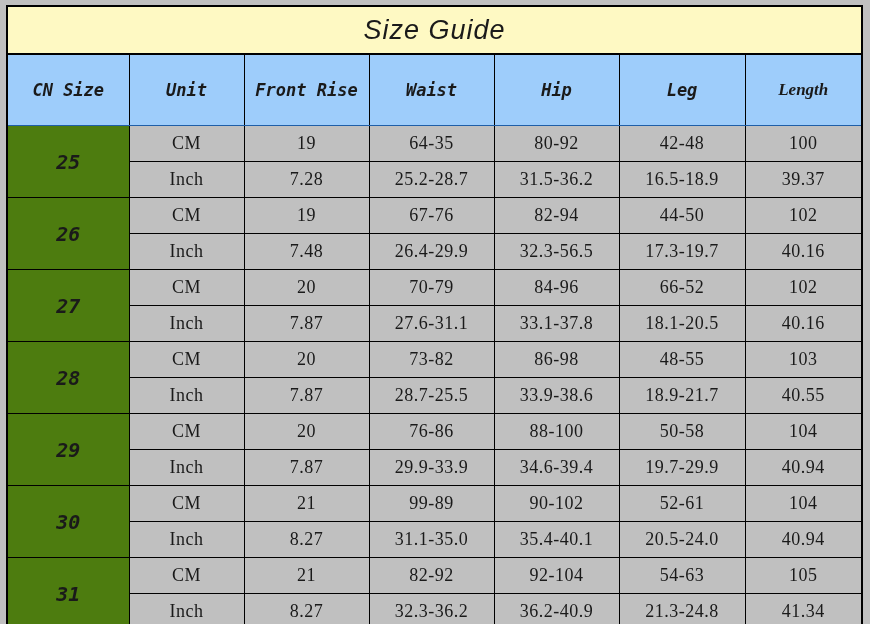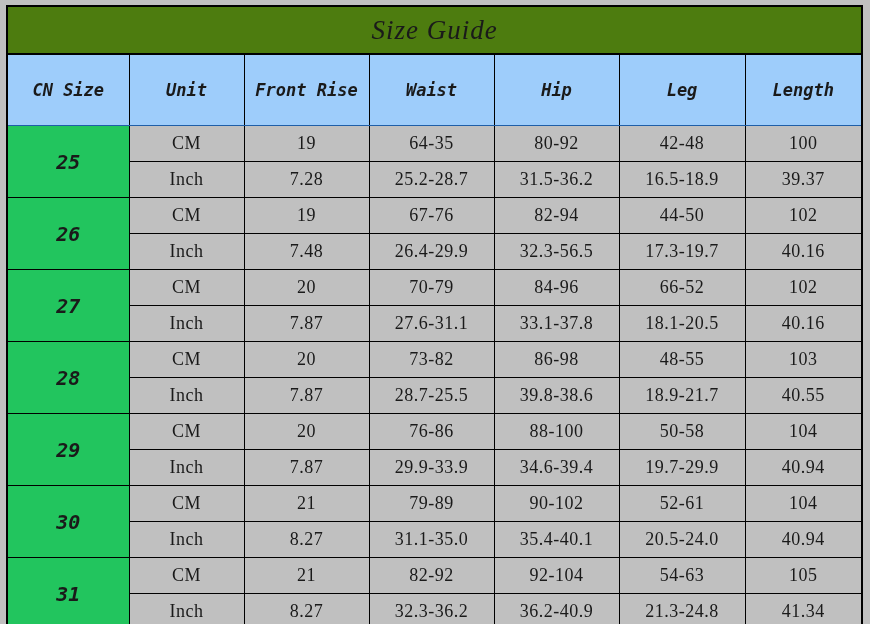--- a/index.html
+++ b/index.html
@@ -36,57 +36,57 @@
   table.size-guide th {
     border: 1px solid #000000;
     text-align: center;
     vertical-align: middle;
     padding: 0;
     color: #1a1a1a;
   }
 
   
   .title-cell {
-    background: #4d7c0f;
+    background: #fef9c3;
     height: 46px;
     border-top: none !important;
     border-left: none !important;
     border-right: none !important;
     border-bottom: 2px solid #000000 !important;
-    font-family: Liberation Serif, serif;
+    font-family: Liberation Sans, sans-serif;
     font-style: italic;
     font-size: 27px;
     font-weight: 400;
     letter-spacing: 1px;
     color: #000000;
   }
 
   
   .header-cell {
     background: #9ecdfb;
     height: 70px;
     font-family: "DejaVu Sans Mono", monospace;
     font-style: italic;
     font-weight: bold;
     font-size: 17px;
     color: #0d0d0d;
     border-top: none !important;
     border-bottom: 1px solid #1f5fa8 !important;
   }
   .header-cell.first { border-left: none !important; }
-  .header-cell.last  { border-right: none !important; }
+  .header-cell.last  { border-right: none !important; font-family: Liberation Serif, serif; }
 
   
   .cn-cell {
     font-family: "DejaVu Sans Mono", monospace;
     font-style: italic;
     font-weight: bold;
     font-size: 20px;
     border-left: none !important;
-    background: #22c55e;
+    background: #4d7c0f;
   }
   .data-cell {
     height: 35px;
     font-family: "Liberation Serif", serif;
     font-size: 18px;
     letter-spacing: 0.5px;
     background: #c0c0c0;
     white-space: nowrap;
   }
   .data-cell.last { border-right: none !important; }
@@ -177,21 +177,21 @@
           <td class="data-cell">20</td>
           <td class="data-cell">73-82</td>
           <td class="data-cell">86-98</td>
           <td class="data-cell">48-55</td>
           <td class="data-cell last">103</td>
         </tr>
         <tr>
           <td class="data-cell">Inch</td>
           <td class="data-cell">7.87</td>
           <td class="data-cell">28.7-25.5</td>
-          <td class="data-cell">39.8-38.6</td>
+          <td class="data-cell">33.9-38.6</td>
           <td class="data-cell">18.9-21.7</td>
           <td class="data-cell last">40.55</td>
         </tr>
         <tr class="group-top">
           <td class="cn-cell" rowspan="2">29</td>
           <td class="data-cell">CM</td>
           <td class="data-cell">20</td>
           <td class="data-cell">76-86</td>
           <td class="data-cell">88-100</td>
           <td class="data-cell">50-58</td>
@@ -202,21 +202,21 @@
           <td class="data-cell">7.87</td>
           <td class="data-cell">29.9-33.9</td>
           <td class="data-cell">34.6-39.4</td>
           <td class="data-cell">19.7-29.9</td>
           <td class="data-cell last">40.94</td>
         </tr>
         <tr class="group-top">
           <td class="cn-cell" rowspan="2">30</td>
           <td class="data-cell">CM</td>
           <td class="data-cell">21</td>
-          <td class="data-cell">79-89</td>
+          <td class="data-cell">99-89</td>
           <td class="data-cell">90-102</td>
           <td class="data-cell">52-61</td>
           <td class="data-cell last">104</td>
         </tr>
         <tr>
           <td class="data-cell">Inch</td>
           <td class="data-cell">8.27</td>
           <td class="data-cell">31.1-35.0</td>
           <td class="data-cell">35.4-40.1</td>
           <td class="data-cell">20.5-24.0</td>

